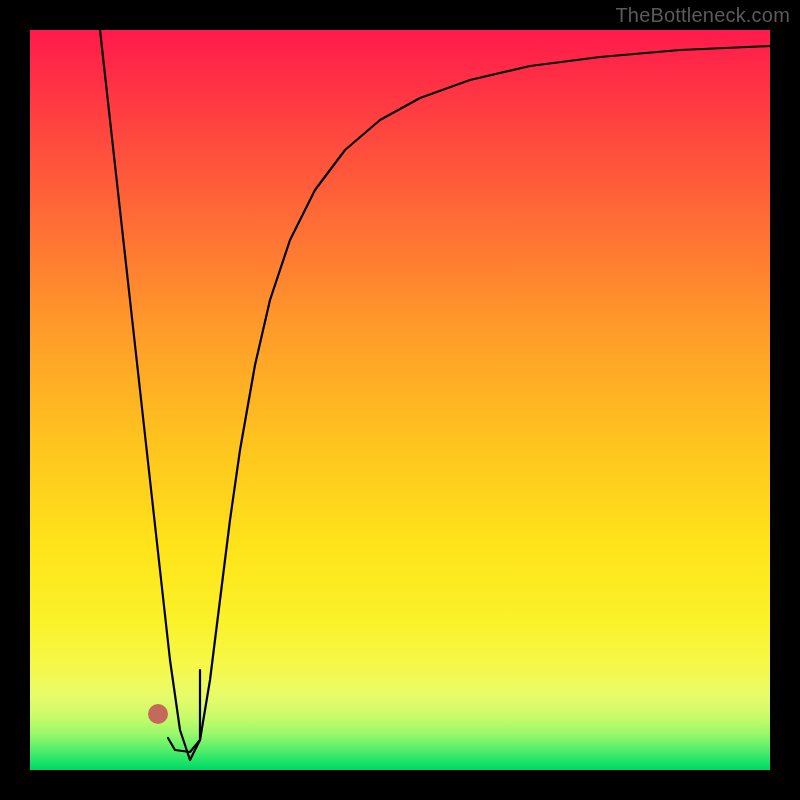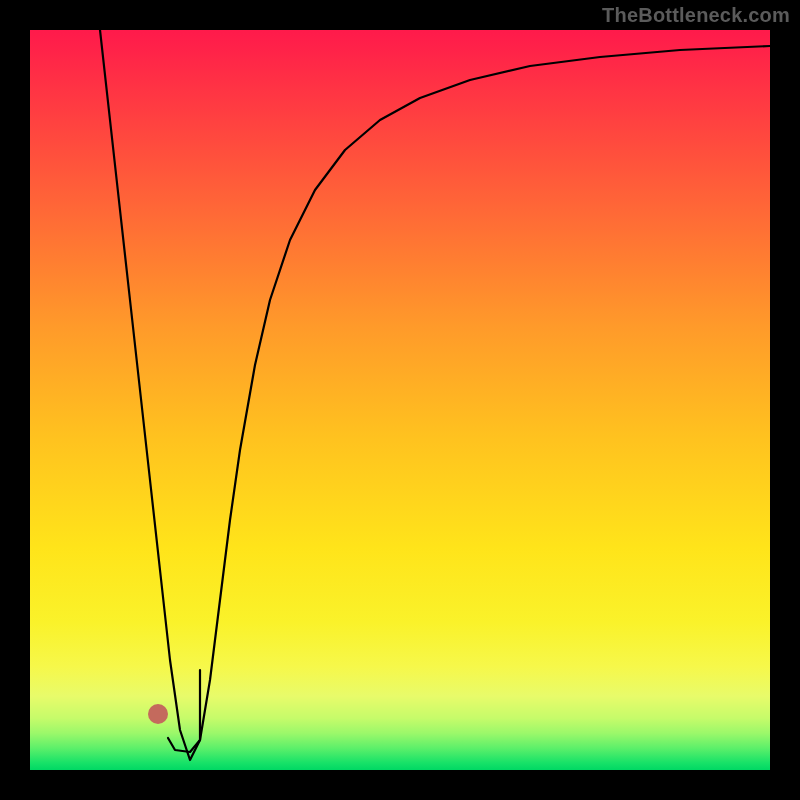--- a/index.html
+++ b/index.html
@@ -66,21 +66,21 @@
   }
   .marker-dot {
     fill: #c46a5d;
   }
   .watermark {
     position: absolute;
     right: 10px;
     top: 4px;
     font-family: Arial, Helvetica, sans-serif;
     font-size: 20px;
-    font-weight: 700;
+    font-weight: 400;
     color: #5b5b5b;
     letter-spacing: 0.2px;
     text-align: right;
   }
 </style>
 </head>
 <body>
 
 <div class="frame">
   <div class="watermark">TheBottleneck.com</div>

